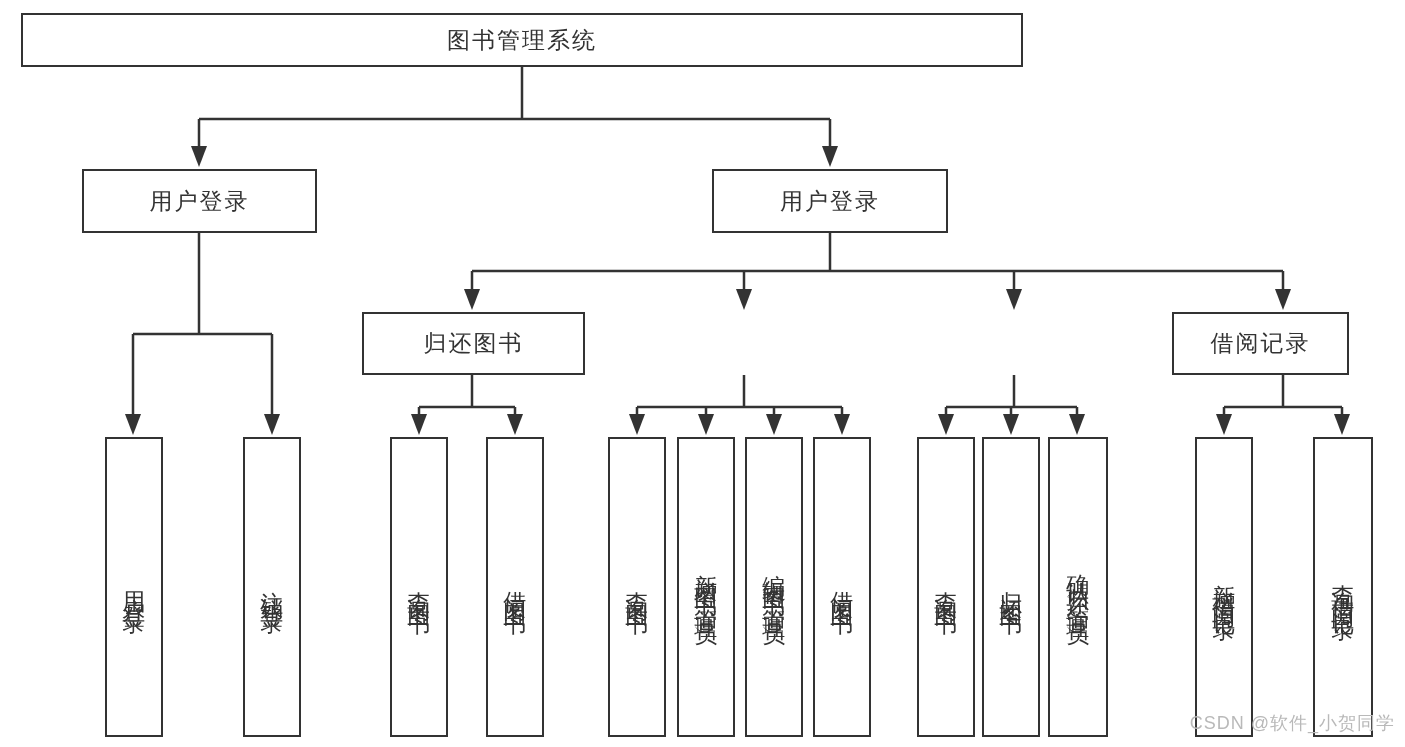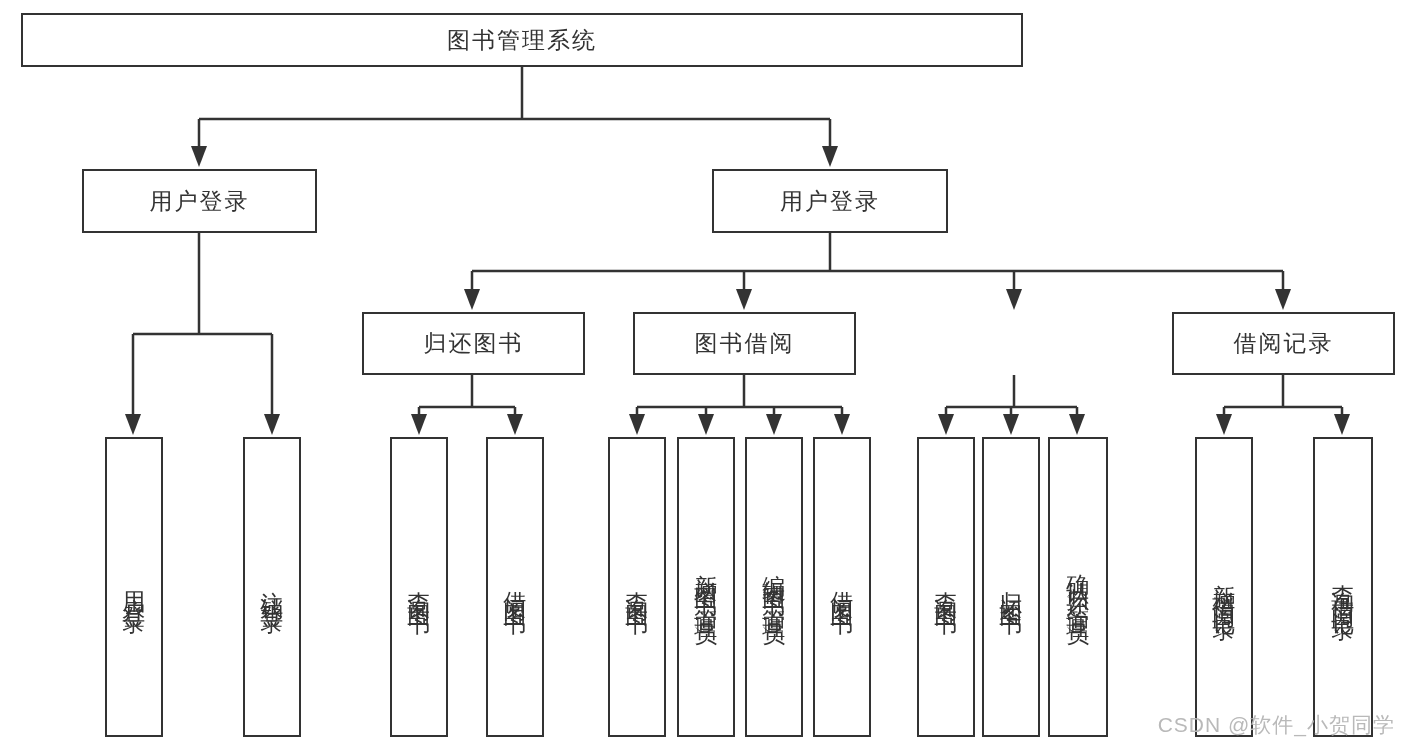--- a/index.html
+++ b/index.html
@@ -38,21 +38,21 @@
     text-orientation: mixed;
     font-size:23px;
     letter-spacing:7px;
     line-height:1.15;
     color:#333333;
     white-space:nowrap;
   }
   .watermark {
     position:absolute;
     right:10px; top:711px;
-    font-size:21px;
+    font-size:18px;
     letter-spacing:1px;
     color:#b9b9b9;
   }
 </style>
 </head>
 <body>
 
 <div class="stage">
 
   <svg class="lines" viewBox="0 0 1405 747" xmlns="http://www.w3.org/2000/svg">
@@ -94,22 +94,21 @@
       <polygon points="1342,435 1334,414 1350,414"></polygon>
     </g>
   </svg>
 
   <div class="node root">图书管理系统</div>
 
   <div class="node lvl2" style="left:82px;width:235px;">用户登录</div>
   <div class="node lvl2" style="left:712px;width:236px;">用户登录</div>
 
   <div class="node lvl3" style="left:362px;width:223px;">归还图书</div>
-  <div class="node lvl3" style="left:633px;width:223px;">图书借阅</div>
-  <div class="node lvl3" style="left:1172px;width:223px;">借阅记录</div>
+  <div class="node lvl3" style="left:1172px;width:177px;">借阅记录</div>
 
   <div class="node leaf" style="left:105px;">
     <span class="vtext">用户登录</span>
   </div>
   <div class="node leaf" style="left:243px;">
     <span class="vtext">注销登录</span>
   </div>
 
   <div class="node leaf" style="left:390px;">
     <span class="vtext">查询图书</span>

